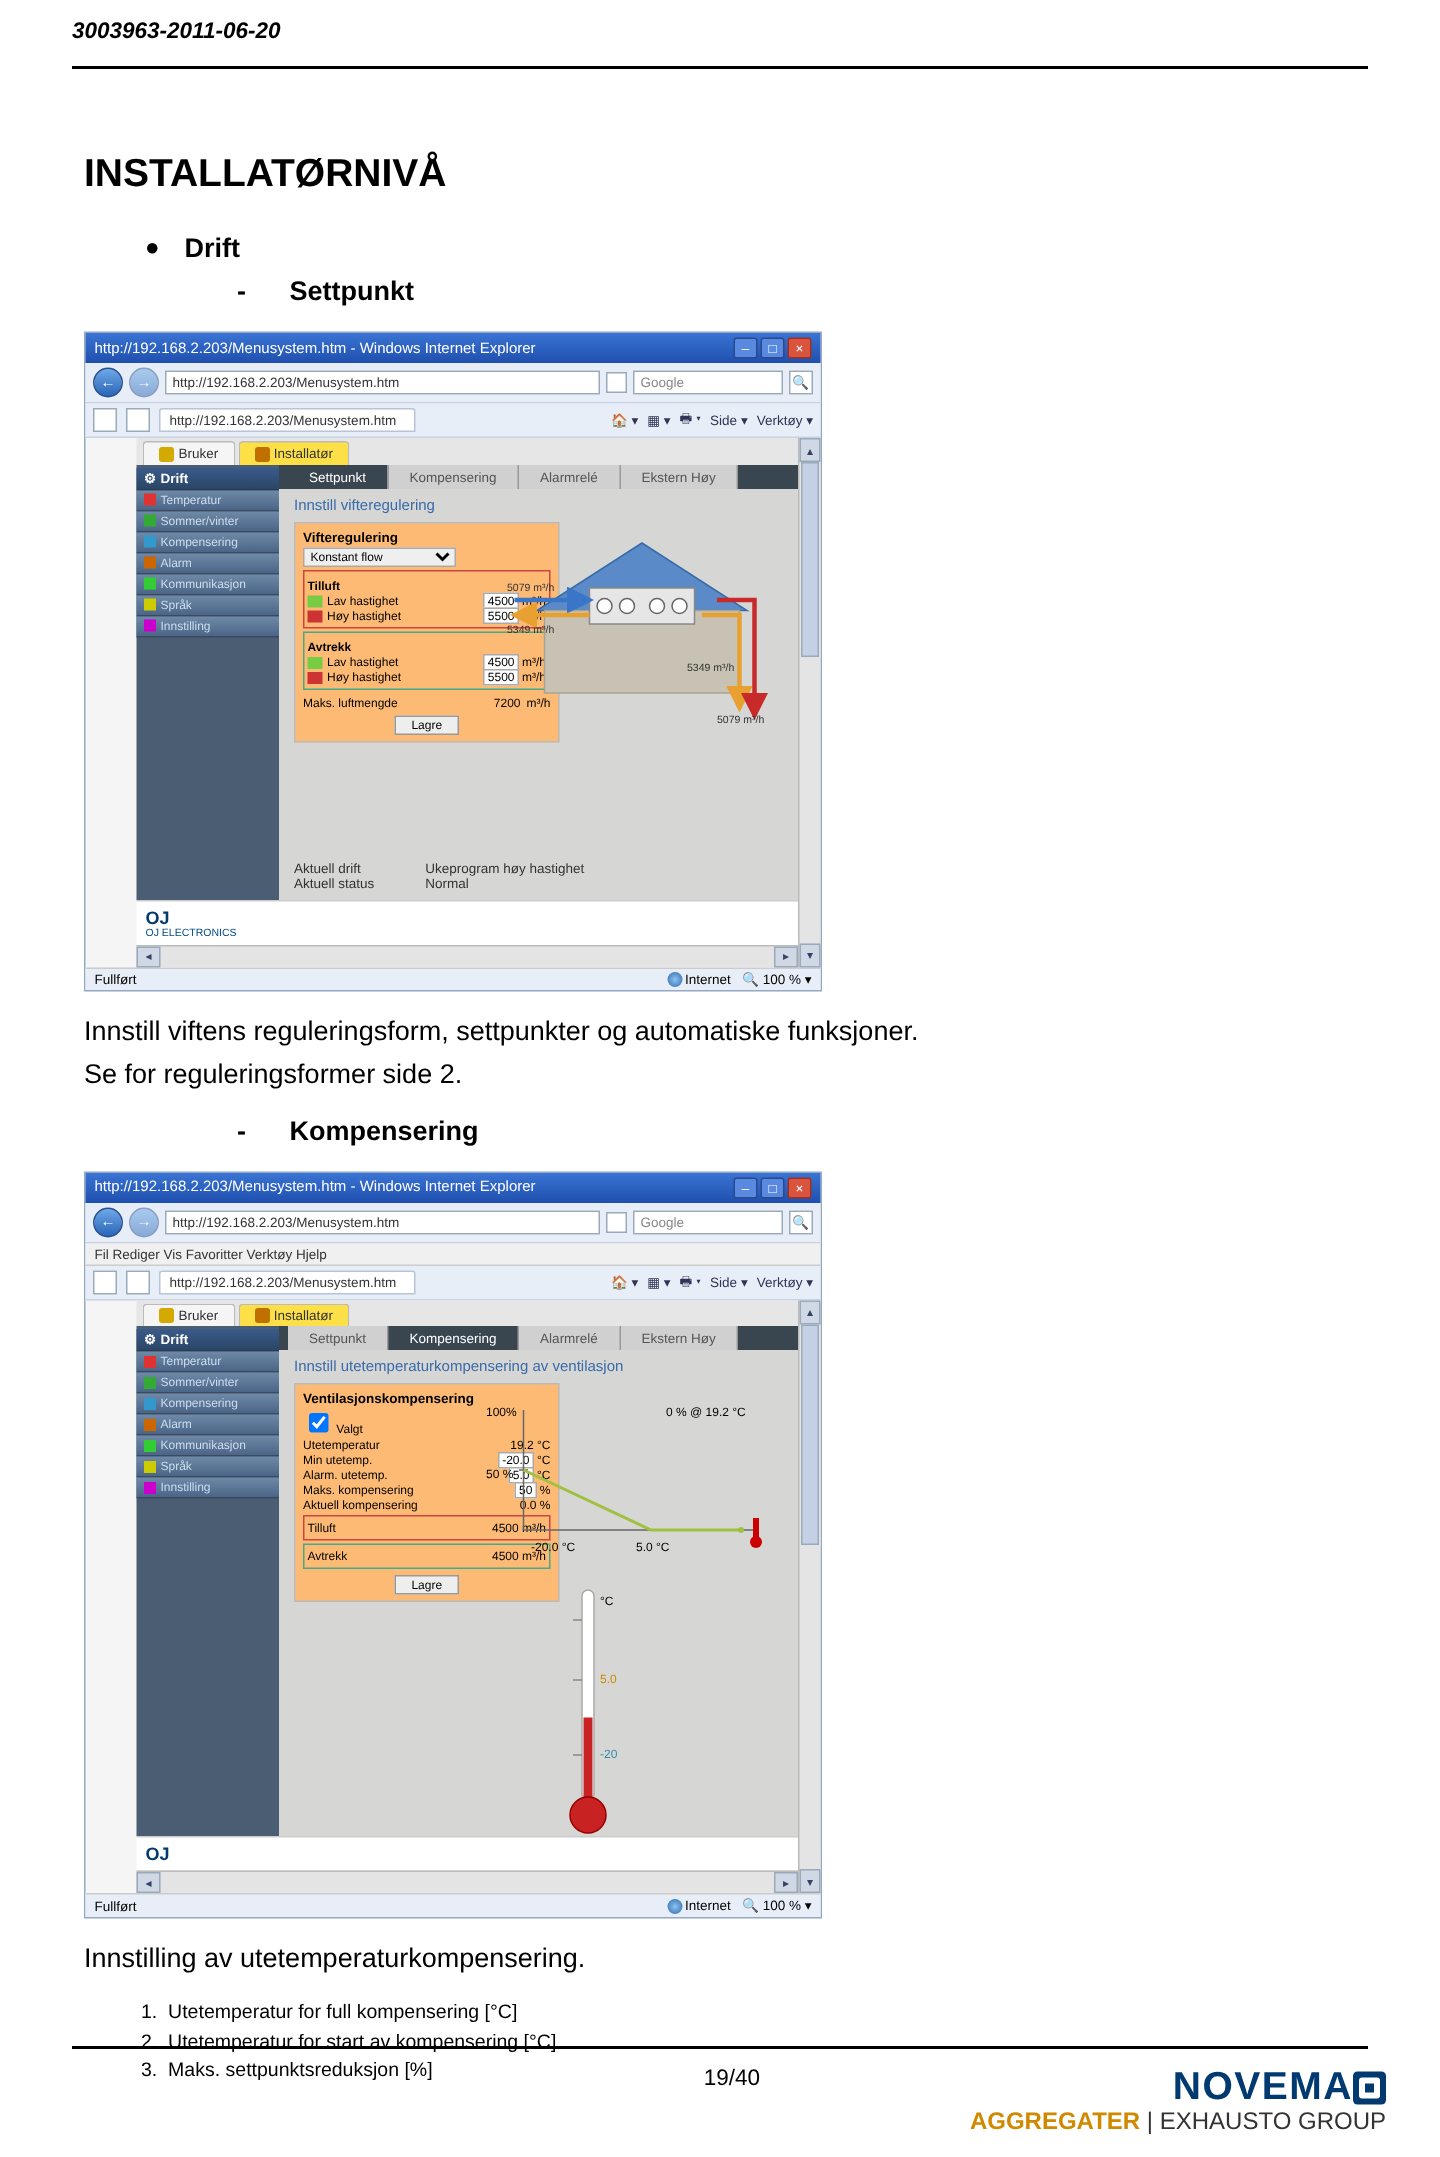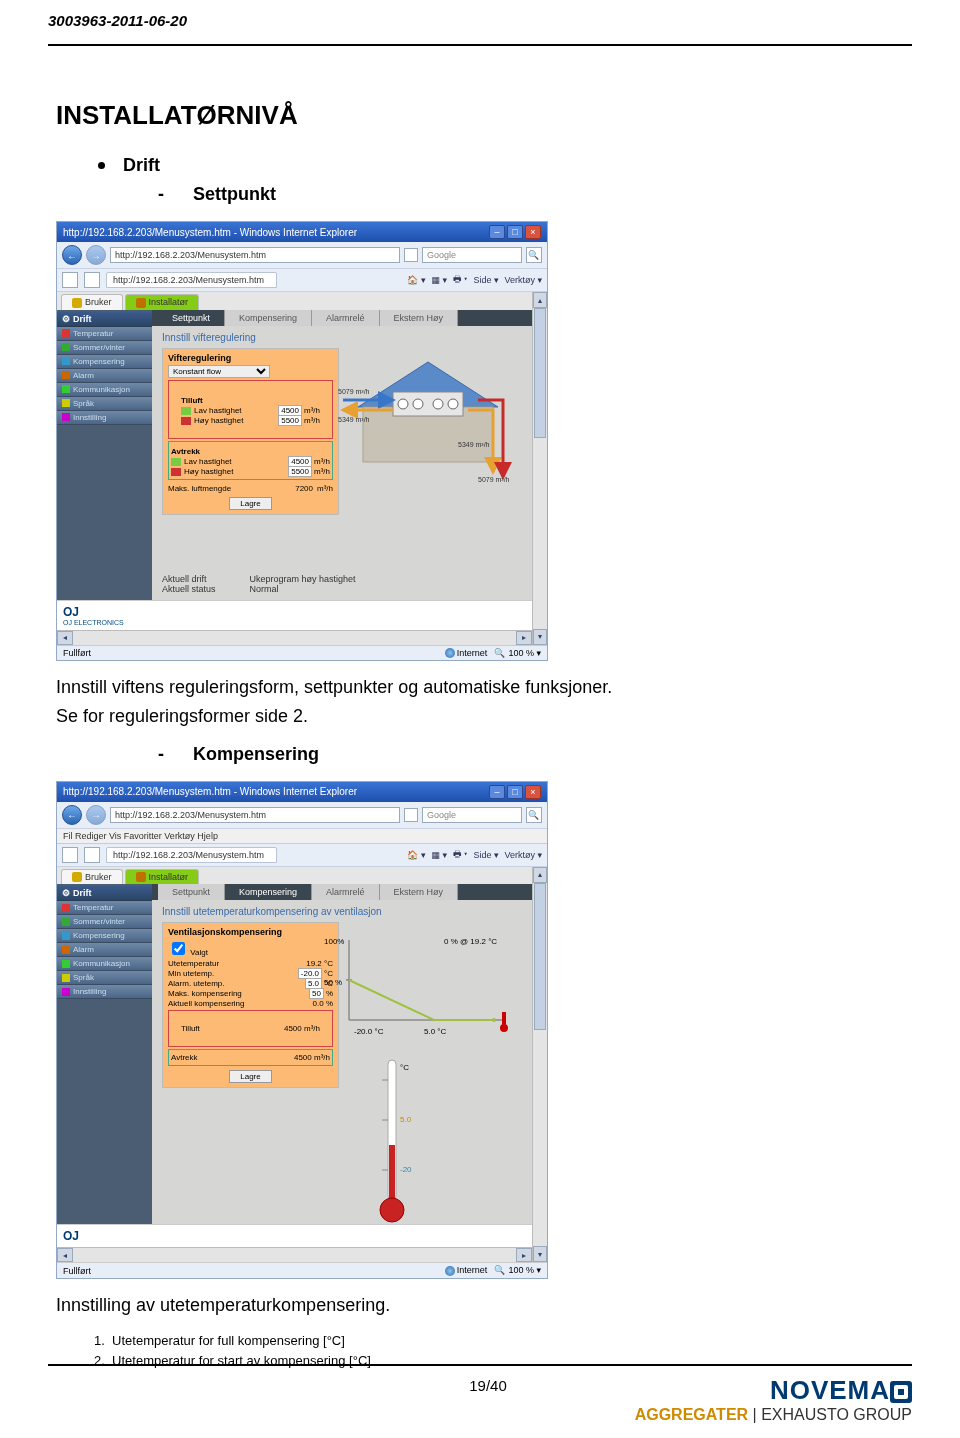--- a/index.html
+++ b/index.html
@@ -108,70 +108,70 @@
   }
   .ie-tab { background: #fff; border: 1px solid #b8c4d8; padding: 2px 12px 2px 6px; border-radius: 2px 2px 0 0; color: #333; }
   .ie-right-tools { margin-left: auto; display: flex; gap: 6px; color: #335; align-items: center; }
 
   .app-body { display: flex; height: 290px; border-radius: 31px; }
   .app-body.tall { height: 340px; }
   .sidebar { width: 95px; background: #4a5d72; padding-top: 2px; }
   .toptabs { display: flex; background: #e6e6e6; padding: 2px 4px 0; gap: 2px; }
   .toptab { background: #f5f5f5; border: 1px solid #bbb; border-bottom: none; padding: 2px 10px; border-radius: 3px 3px 0 0; font-size: 9px; color: #333; }
   .toptab .ticon { display: inline-block; width: 10px; height: 10px; background: #d4aa00; border-radius: 2px; margin-right: 3px; vertical-align: middle; }
-  .toptab.active { background: #84cc16; font-weight: normal; }
+  .toptab.active { background: #fde047; font-weight: normal; }
   .side-group { background: linear-gradient(#3a5a8a,#2a4666); color: #fff; font-weight: bold; padding: 2px 5px; font-size: 9px; border-bottom: 1px solid #2a3a50; }
   .side-item { background: linear-gradient(#6f8aa8,#4a6586); color: #cde; padding: 2px 5px; font-size: 8px; border-bottom: 1px solid #3a4a60; display: flex; align-items: center; gap: 3px; }
   .side-item .sic { width: 8px; height: 8px; }
   .main-area { flex: 1; background: #e0e0e0; display: flex; flex-direction: column; position: relative; }
   .panel-tabs { display: flex; background: #3a464f; padding-left: 6px; gap: 0; }
   .ptab { padding: 3px 14px; font-size: 9px; background: #d0d0d0; color: #555; border-right: 1px solid #999; }
   .ptab.active { background: #3a464f; color: #fff; }
   .panel { flex: 1; background: #d6d7d5; padding: 6px 10px; position: relative; }
   .panel-title { color: #3a6aaa; font-size: 10px; margin-bottom: 5px; }
   .formbox { background: #fdba74; border: 1px solid #bbb; width: 165px; padding: 4px 5px; font-size: 8px; }
   .formbox .hdr { font-weight: bold; margin-bottom: 2px; font-size: 9px; }
   .formbox .sub { font-weight: bold; margin: 3px 0 1px; font-size: 8px; }
   .formbox .row { display: flex; justify-content: space-between; align-items: center; margin: 1px 0; }
   .formbox .row .val-box { background: #fff; border: 1px solid #aaa; padding: 0 2px; width: 40px; text-align: right; font-size: 8px; }
   .formbox .row .unit { font-size: 8px; margin-left: 2px; }
   .formbox .row .bar { width: 10px; height: 8px; display: inline-block; margin-right: 3px; vertical-align: middle; }
   .formbox select { font-size: 8px; border: 1px solid #aaa; width: 102px; }
-  .frame-red { border: 1px solid #c44; padding: 12px; margin: 2px 0; }
+  .frame-red { border: 1px solid #c44; padding: 2px; margin: 2px 0; }
   .frame-grn { border: 1px solid #4a8; padding: 2px; margin: 2px 0; }
   .btn-save { display: block; margin: 4px auto 0; border: 1px solid #999; background: #eee; padding: 1px 10px; font-size: 8px; }
 
   .house-diagram { position: absolute; right: 14px; top: 26px; width: 180px; height: 130px; }
   .status-row { position: absolute; bottom: 6px; left: 10px; font-size: 9px; display: flex; gap: 34px; color: #333; }
 
   .chart-box { position: absolute; right: 18px; top: 30px; width: 190px; height: 110px; }
   .thermo-box { position: absolute; right: 120px; top: 150px; width: 40px; height: 180px; }
 
   .scrollbar-v {
     width: 14px;
     background: #e4e4e4;
     border-left: 1px solid #bbb;
     display: flex;
     flex-direction: column;
   }
   .scroll-btn { height: 14px; background: #d0d8e6; border: 1px solid #9ab; display: flex; align-items: center; justify-content: center; font-size: 8px; color: #346; }
   .scroll-track { flex: 1; position: relative; }
   .scroll-thumb { position: absolute; left: 1px; right: 1px; top: 0; height: 40%; background: #c4d0e4; border: 1px solid #9ab; }
-  .pane-wrap { display: flex; flex: 1; }
+  .pane-wrap { display: flex; flex: 1; margin-left: 34px; }
   .pane-left { flex: 1; display: flex; flex-direction: column; }
 
   .oj-logo { font-size: 7px; color: #004b87; padding: 4px 6px; background: #fff; border-top: 1px solid #ccc; }
   .oj-logo .ojbig { font-size: 12px; font-weight: bold; color: #003a70; }
   .hscroll { height: 14px; background: #e4e4e4; border-top: 1px solid #bbb; display: flex; }
   .hscroll .scroll-btn { width: 14px; height: auto; }
   .ie-status { display: flex; background: #e8eef7; padding: 2px 6px; font-size: 9px; border-top: 1px solid #ccc; justify-content: space-between; align-items: center; }
   .globe { display: inline-block; width: 10px; height: 10px; border-radius: 50%; background: radial-gradient(#8ec2f0,#2a6aaa); vertical-align: middle; margin-right: 2px; }
   .hr-bottom { position: absolute; left: 48px; right: 48px; bottom: 72px; border-top: 2px solid #000; }
   .pagenum { position: absolute; left: 16px; right: 0; bottom: 44px; text-align: center; font-size: 15px; }
-  .footer-logo { position: absolute; right: 48px; bottom: 14px; text-align: right; }
+  .footer-logo { position: absolute; right: 36px; bottom: 14px; text-align: right; }
   .footer-logo .novema { font-size: 26px; font-weight: bold; color: #003a70; letter-spacing: 1px; }
   .footer-logo .novema .dot { display: inline-block; width: 22px; height: 22px; background: #003a70; border-radius: 3px; vertical-align: middle; position: relative; }
   .footer-logo .novema .dot::after { content:""; position:absolute; left:4px; top:4px; right:4px; bottom:4px; border:4px solid #fff; border-radius: 2px; }
   .footer-logo .tag { font-size: 16px; color: #333; }
   .footer-logo .tag b { color: #d08a00; }
 
   
   .house-diagram svg, .chart-box svg, .thermo-box svg { display: block; }
   .tiny-btn { width: 12px; height: 12px; border: 1px solid #9ab; background: #fff; }
   .mag { width: 14px; height: 14px; display: inline-flex; align-items: center; justify-content: center; border:1px solid #9ab; background:#fff; color:#346; }
@@ -540,20 +540,21 @@
     </div>
     <div class="ie-status">
       <span>Fullført</span>
       <span><span class="globe"></span><span>Internet</span>&nbsp;&nbsp;&nbsp;🔍 <span>100 %</span> ▾</span>
     </div>
   </div>
 
   <div class="body-text">Innstilling av utetemperaturkompensering.</div>
   <div class="list-num"><span>1.</span>&nbsp;&nbsp;<span>Utetemperatur for full kompensering [°C]</span></div>
   <div class="list-num"><span>2.</span>&nbsp;&nbsp;<span>Utetemperatur for start av kompensering [°C]</span></div>
+  <div class="list-num"><span>3.</span>&nbsp;&nbsp;<span>Maks. settpunktsreduksjon [%]</span></div>
 
 </div>
 
 <div class="hr-bottom"></div>
 <div class="pagenum">19/40</div>
 <div class="footer-logo">
   <div class="novema"><span>NOVEMA</span><span class="dot"></span></div>
   <div class="tag"><b>AGGREGATER</b> | EXHAUSTO GROUP</div>
 </div>
 

